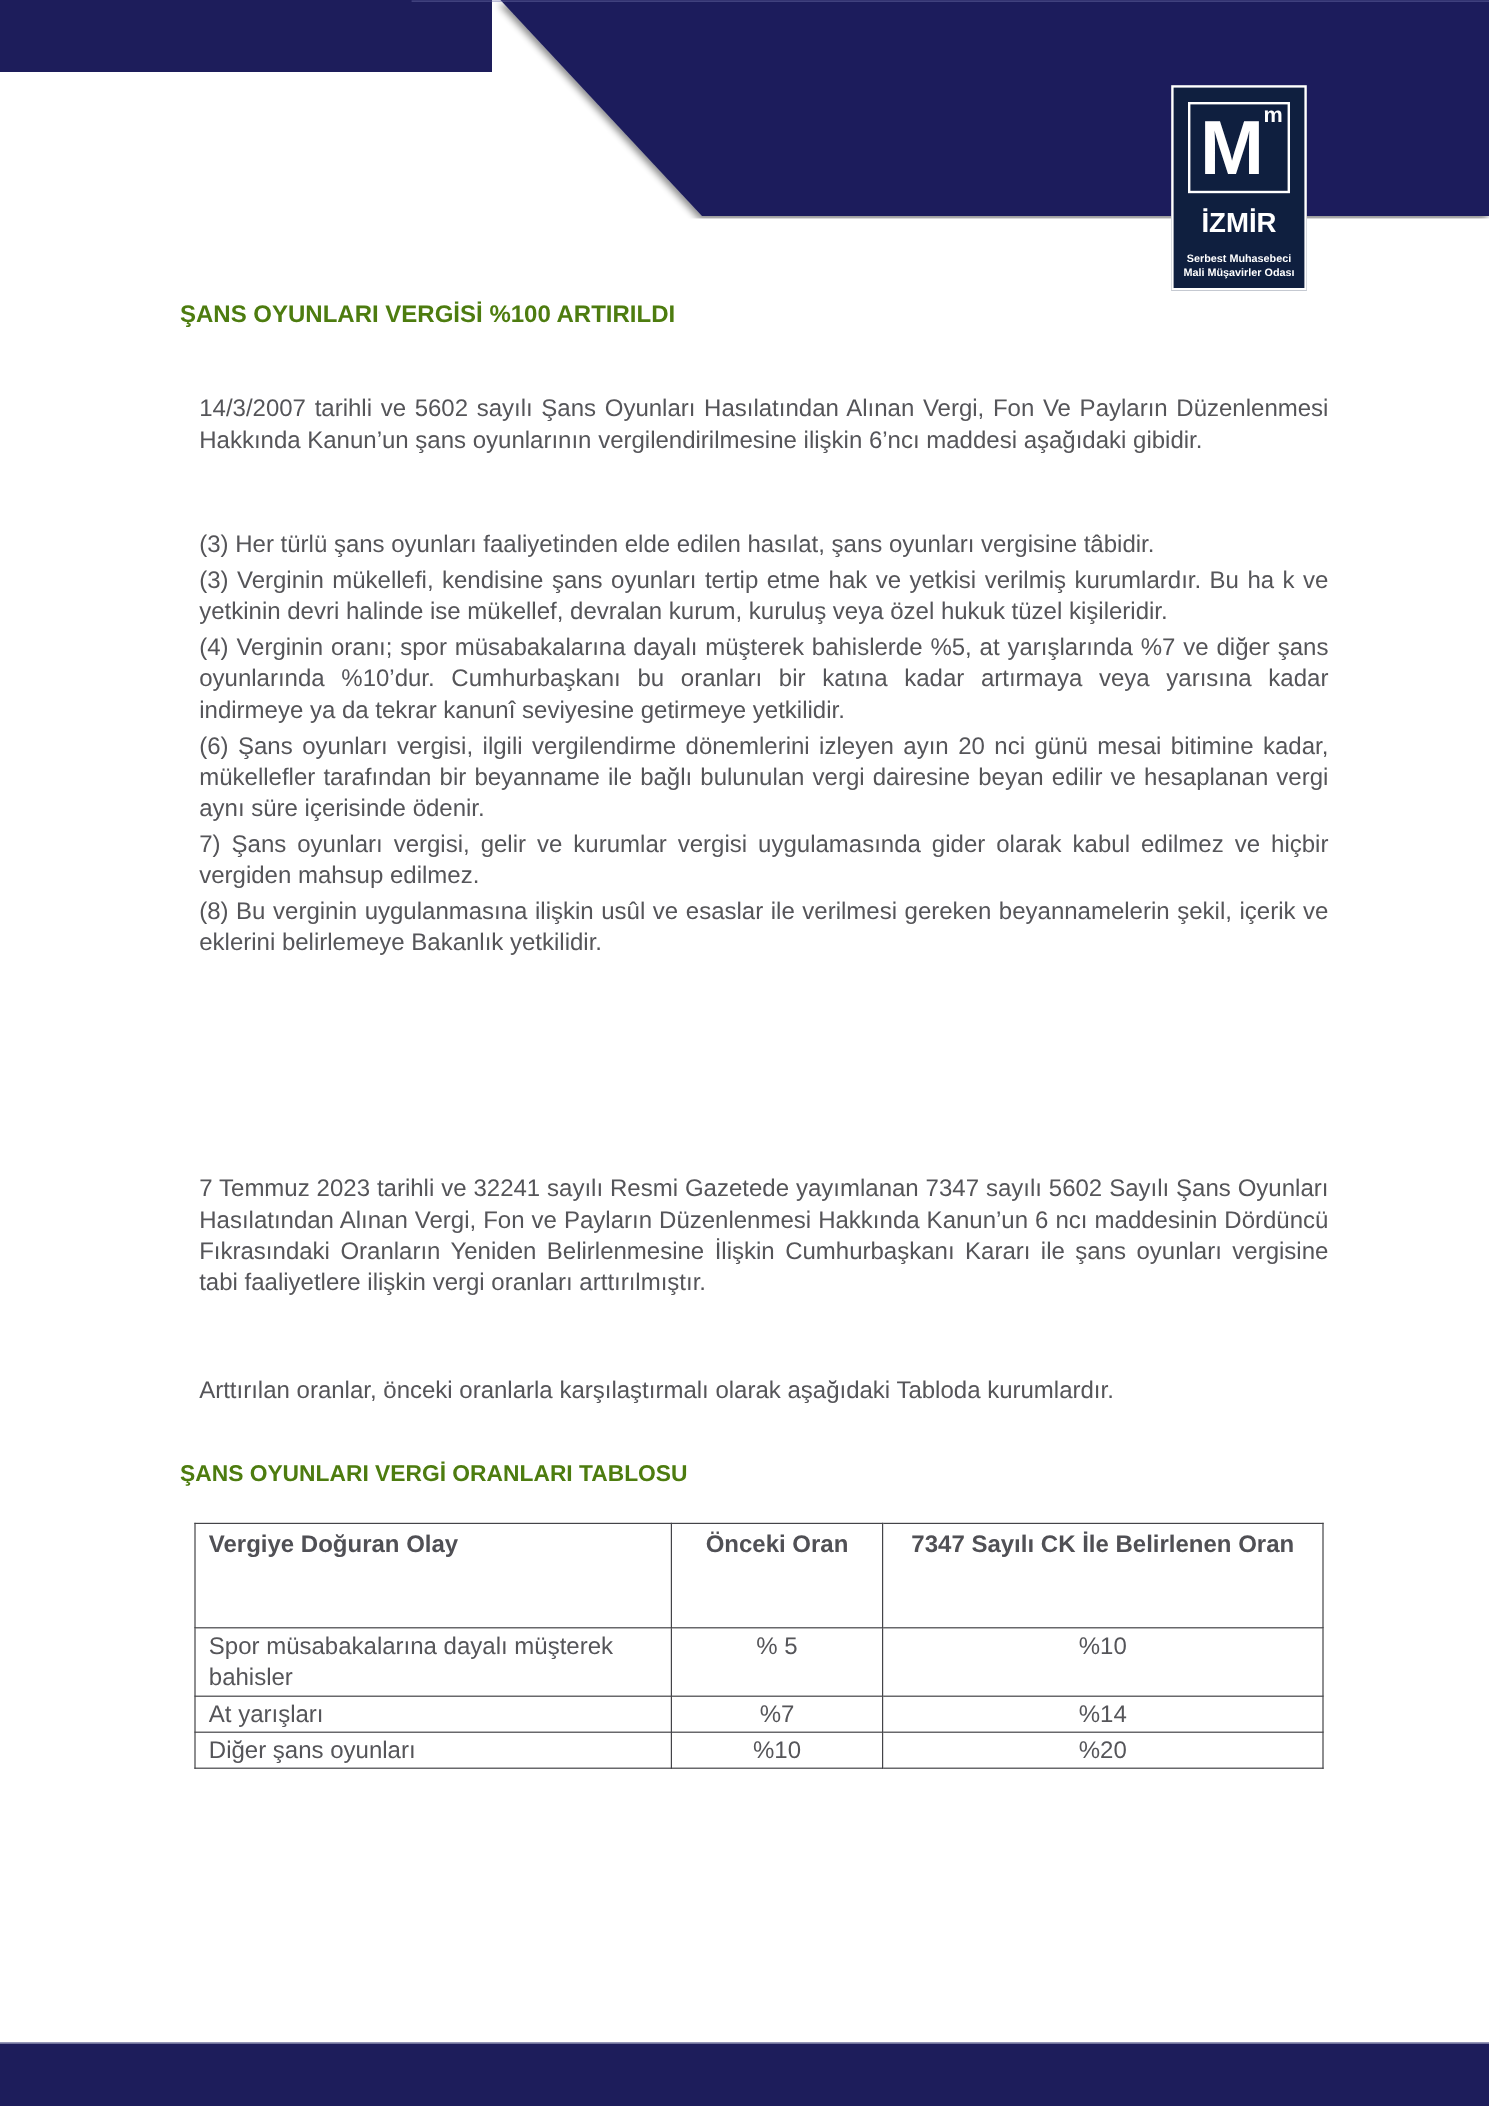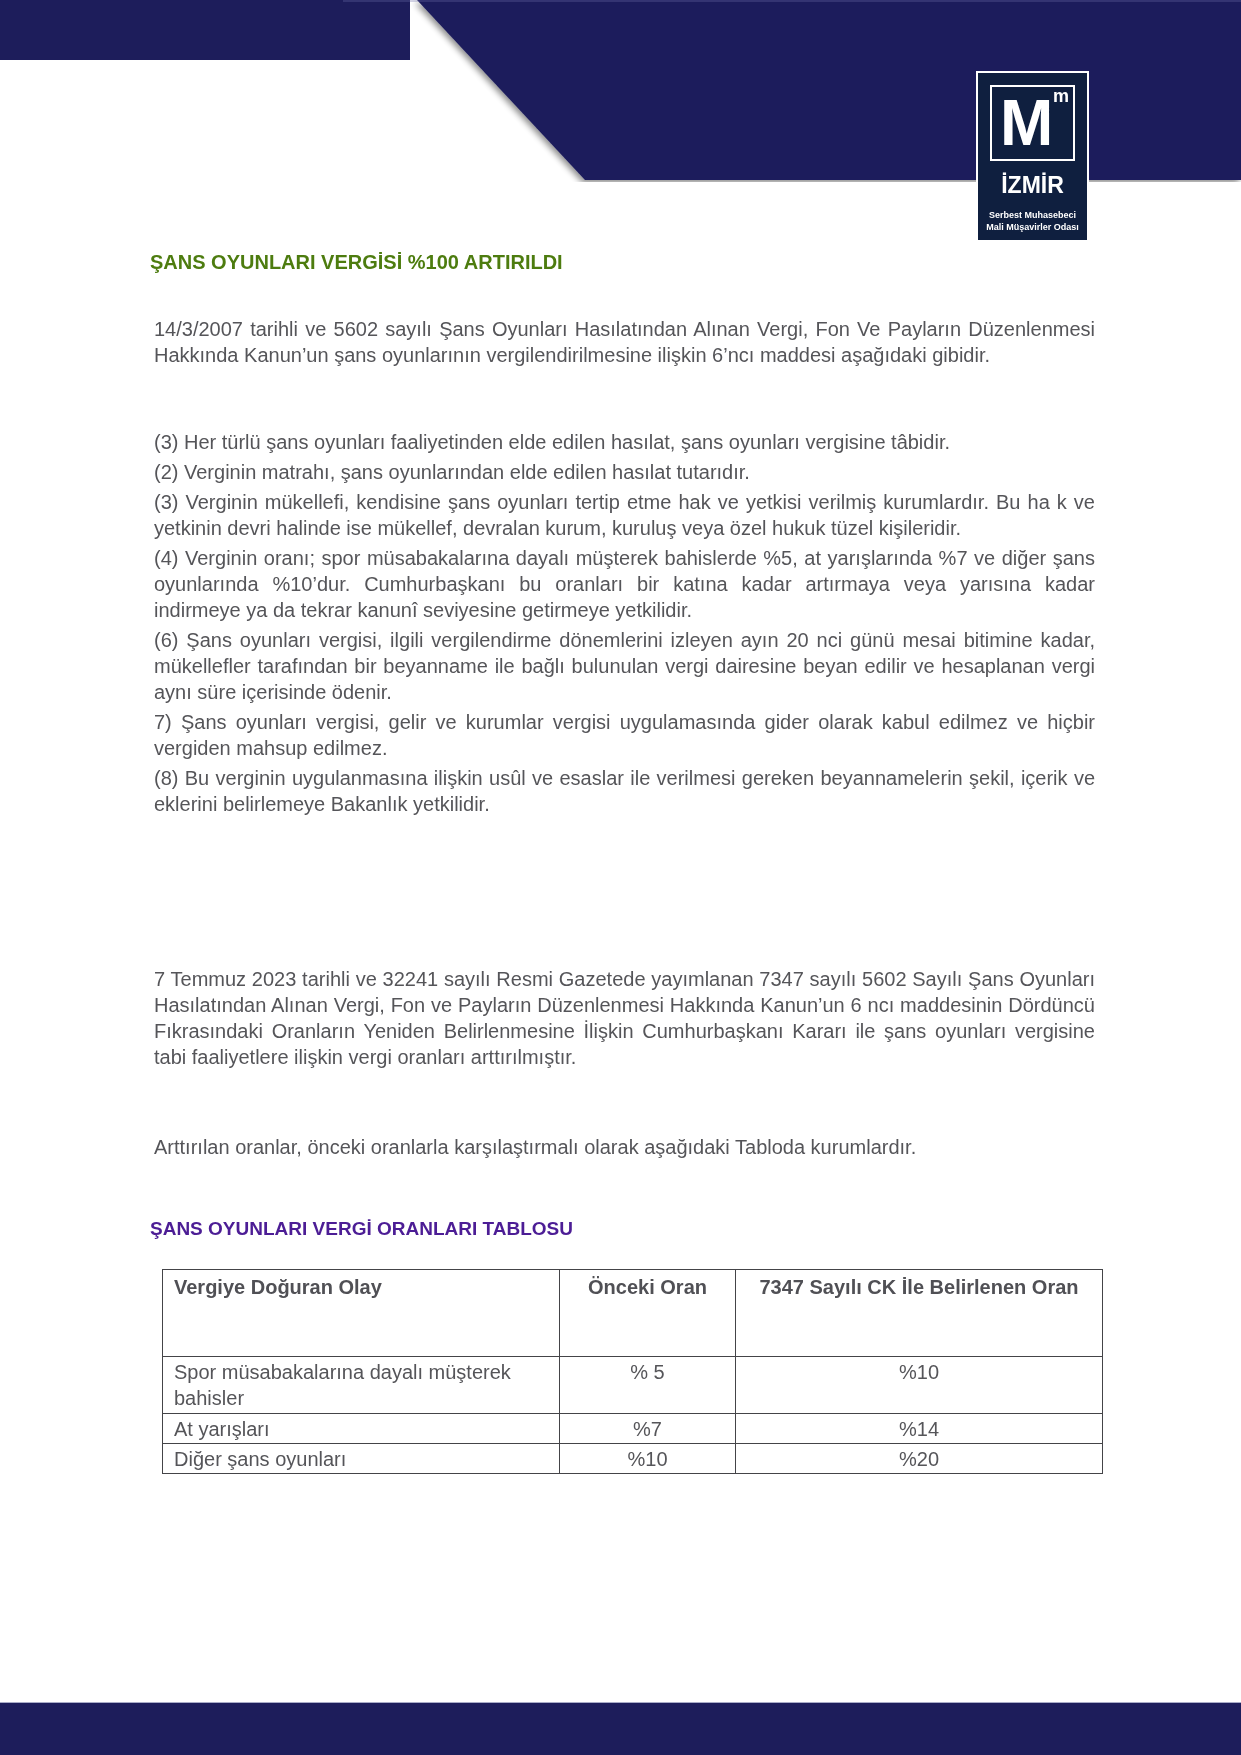--- a/index.html
+++ b/index.html
@@ -40,29 +40,29 @@
     position: absolute; left: 0; right: 0; font-weight: bold; font-size: 9px; line-height: 11px;
   }
   .logo-sub1 { top: 137px; }
   .logo-sub2 { top: 149px; }
 
   .content { position: absolute; left: 150px; width: 941px; }
   .title {
     top: 251px; font-size: 20px; font-weight: bold; color: #4d7c0f; margin: 0;
   }
   .para {
-    font-size: 20px; line-height: 26px; text-align: justify; margin: 4px; color: #555559;
+    font-size: 20px; line-height: 26px; text-align: justify; margin: 16px; color: #555559;
   }
   .intro { top: 312px; }
   .items { top: 425px; }
   .items p { margin: 0 0 4px 0; }
   .para2 { top: 962px; }
   .para3 { top: 1130px; }
   .table-title {
-    top: 1218px; font-size: 19px; font-weight: bold; color: #4c1d95; margin: 0;
+    top: 1218px; font-size: 19px; font-weight: bold; color: #4d7c0f; margin: 0;
   }
   table.rates {
     position: absolute; left: 162px; top: 1269px; width: 941px;
     border-collapse: collapse; font-size: 20px; color: #555559;
   }
   table.rates td, table.rates th {
     border: 1.5px solid #444448; vertical-align: top; padding: 2px 11px 1px 11px; line-height: 26px;
   }
   table.rates th { font-weight: bold; color: #505055; height: 81px; padding-top: 4px; }
   .c1 { width: 374px; text-align: left; }
@@ -105,21 +105,20 @@
   <div class="logo-sub logo-sub1">Serbest Muhasebeci</div>
   <div class="logo-sub logo-sub2">Mali Müşavirler Odası</div>
 </div>
 
 <h1 class="content title">ŞANS OYUNLARI VERGİSİ %100 ARTIRILDI</h1>
 
 <p class="content para intro">14/3/2007 tarihli ve 5602 sayılı Şans Oyunları Hasılatından Alınan Vergi, Fon Ve Payların Düzenlenmesi Hakkında Kanun’un şans oyunlarının vergilendirilmesine ilişkin 6’ncı maddesi aşağıdaki gibidir.</p>
 
 <div class="content para items">
   <p>(3) Her türlü şans oyunları faaliyetinden elde edilen hasılat, şans oyunları vergisine tâbidir.</p>
-  <p>(2) Verginin matrahı, şans oyunlarından elde edilen hasılat tutarıdır.</p>
   <p>(3) Verginin mükellefi, kendisine şans oyunları tertip etme hak ve yetkisi verilmiş kurumlardır. Bu ha k ve yetkinin devri halinde ise mükellef, devralan kurum, kuruluş veya özel hukuk tüzel kişileridir.</p>
   <p>(4) Verginin oranı; spor müsabakalarına dayalı müşterek bahislerde %5, at yarışlarında %7 ve diğer şans oyunlarında %10’dur. Cumhurbaşkanı bu oranları bir katına kadar artırmaya veya yarısına kadar indirmeye ya da tekrar kanunî seviyesine getirmeye yetkilidir.</p>
   <p>(6) Şans oyunları vergisi, ilgili vergilendirme dönemlerini izleyen ayın 20 nci günü mesai bitimine kadar, mükellefler tarafından bir beyanname ile bağlı bulunulan vergi dairesine beyan edilir ve hesaplanan vergi aynı süre içerisinde ödenir.</p>
   <p>7) Şans oyunları vergisi, gelir ve kurumlar vergisi uygulamasında gider olarak kabul edilmez ve hiçbir vergiden mahsup edilmez.</p>
   <p>(8) Bu verginin uygulanmasına ilişkin usûl ve esaslar ile verilmesi gereken beyannamelerin şekil, içerik ve eklerini belirlemeye Bakanlık yetkilidir.</p>
 </div>
 
 <p class="content para para2">7 Temmuz 2023 tarihli ve 32241 sayılı Resmi Gazetede yayımlanan 7347 sayılı 5602 Sayılı Şans Oyunları Hasılatından Alınan Vergi,  Fon ve Payların Düzenlenmesi Hakkında Kanun’un 6 ncı maddesinin Dördüncü Fıkrasındaki Oranların Yeniden Belirlenmesine İlişkin Cumhurbaşkanı Kararı ile şans oyunları vergisine tabi faaliyetlere ilişkin vergi oranları arttırılmıştır.</p>
 
 <p class="content para para3">Arttırılan oranlar,  önceki oranlarla karşılaştırmalı olarak aşağıdaki Tabloda kurumlardır.</p>

